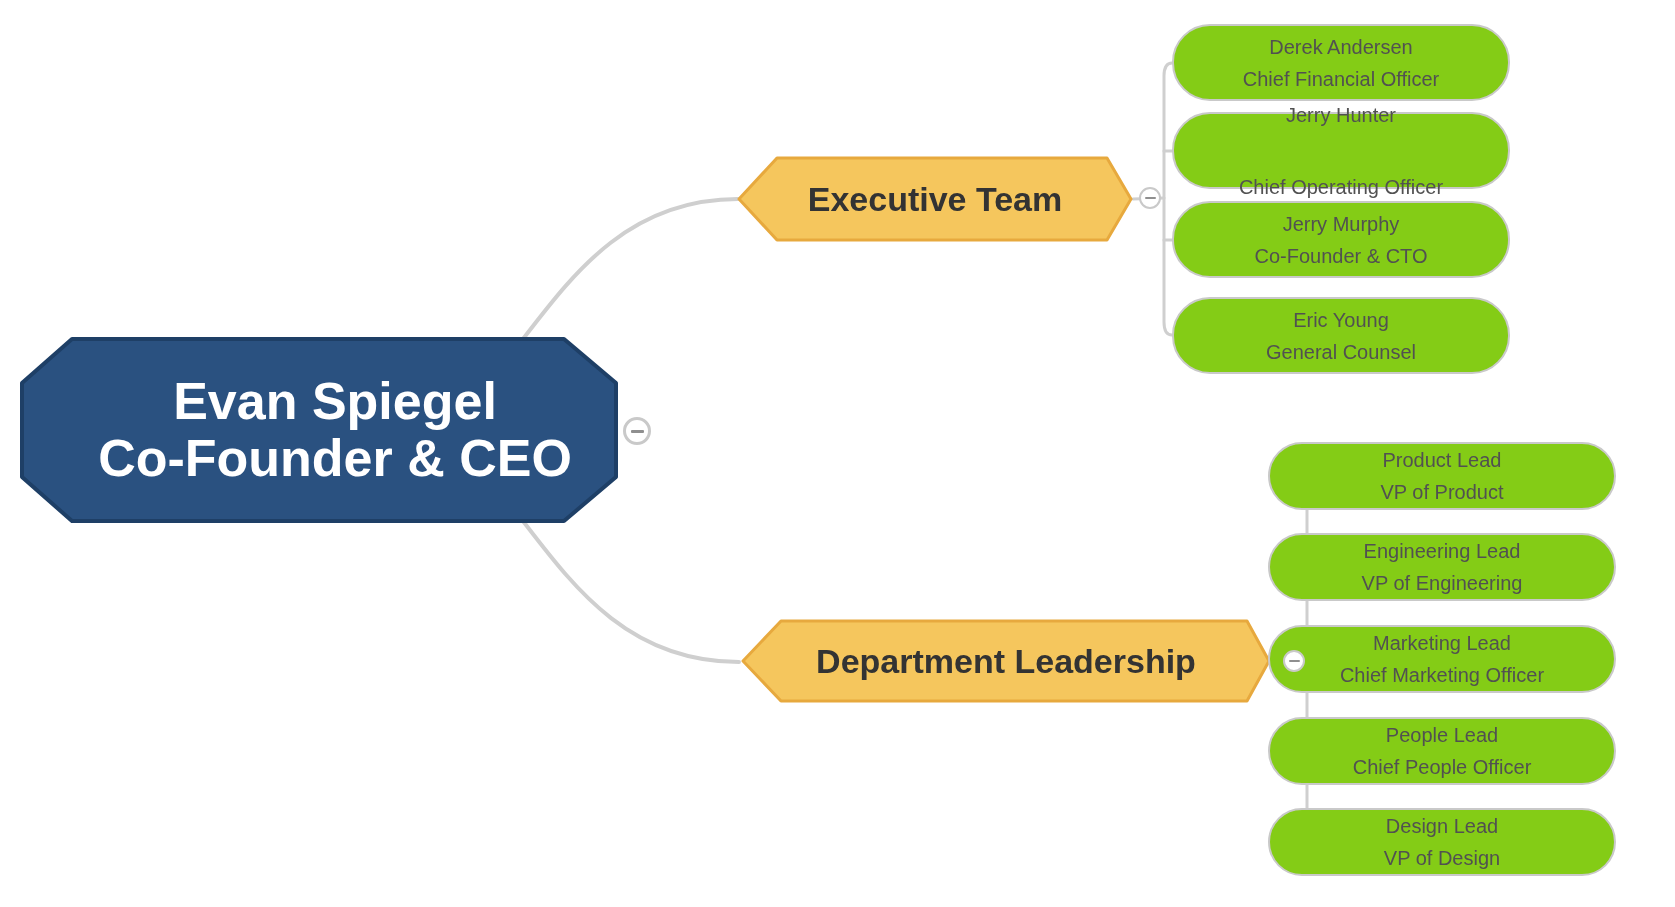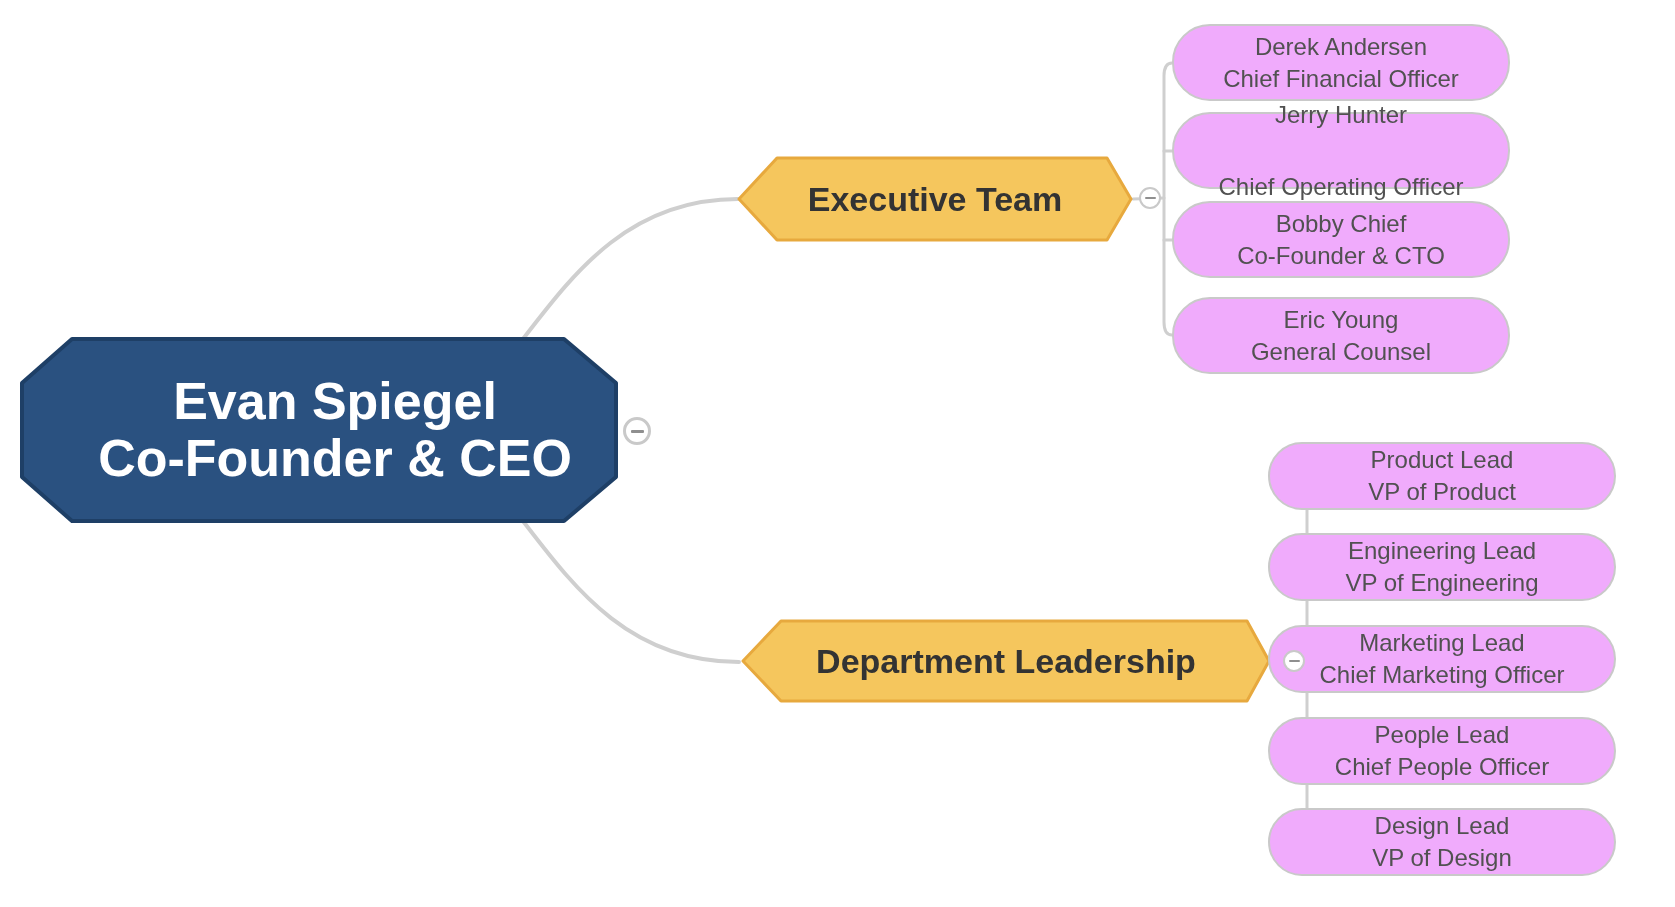--- a/index.html
+++ b/index.html
@@ -23,22 +23,22 @@
 
   
   .branch-node{z-index:2;}
   .branch-node svg{position:absolute;left:0;top:0;}
   .branch-text{position:relative;z-index:1;color:#333333;font-weight:bold;font-size:34px;}
   .branch-exec{left:737px;top:155px;width:396px;height:88px;}
   .branch-dept{left:741px;top:618px;width:530px;height:86px;}
 
   
   .leaf-node{
-    background:#f0abfc;border:2.5px solid #c9c9c9;border-radius:38px;z-index:2;
-    color:#515151;font-size:24px;line-height:32px;
+    background:#84cc16;border:2.5px solid #c9c9c9;border-radius:38px;z-index:2;
+    color:#515151;font-size:20px;line-height:32px;
     display:flex;flex-direction:column;align-items:center;justify-content:center;
   }
   .leaf-exec{left:1172px;width:338px;height:77px;}
   .leaf-dept{left:1268px;width:348px;height:68px;}
 
   
   .collapse{
     position:absolute;z-index:3;background:#ffffff;border:3px solid #c9c9c9;
     border-radius:50%;padding:0;display:flex;align-items:center;justify-content:center;
     cursor:pointer;
@@ -111,21 +111,21 @@
 
   <div class="node leaf-node leaf-exec" style="top:24px;">
     <div>Derek Andersen</div>
     <div>Chief Financial Officer</div>
   </div>
   <div class="node leaf-node leaf-exec" style="top:112px;gap:40px;">
     <div>Jerry Hunter</div>
     <div>Chief Operating Officer</div>
   </div>
   <div class="node leaf-node leaf-exec" style="top:201px;">
-    <div>Bobby Chief</div>
+    <div>Jerry Murphy</div>
     <div>Co-Founder &amp; CTO</div>
   </div>
   <div class="node leaf-node leaf-exec" style="top:297px;text-align:right;">
     <div>Eric Young</div>
     <div>General Counsel</div>
   </div>
 
   <div class="node leaf-node leaf-dept" style="top:442px;">
     <div>Product Lead</div>
     <div>VP of Product</div>

